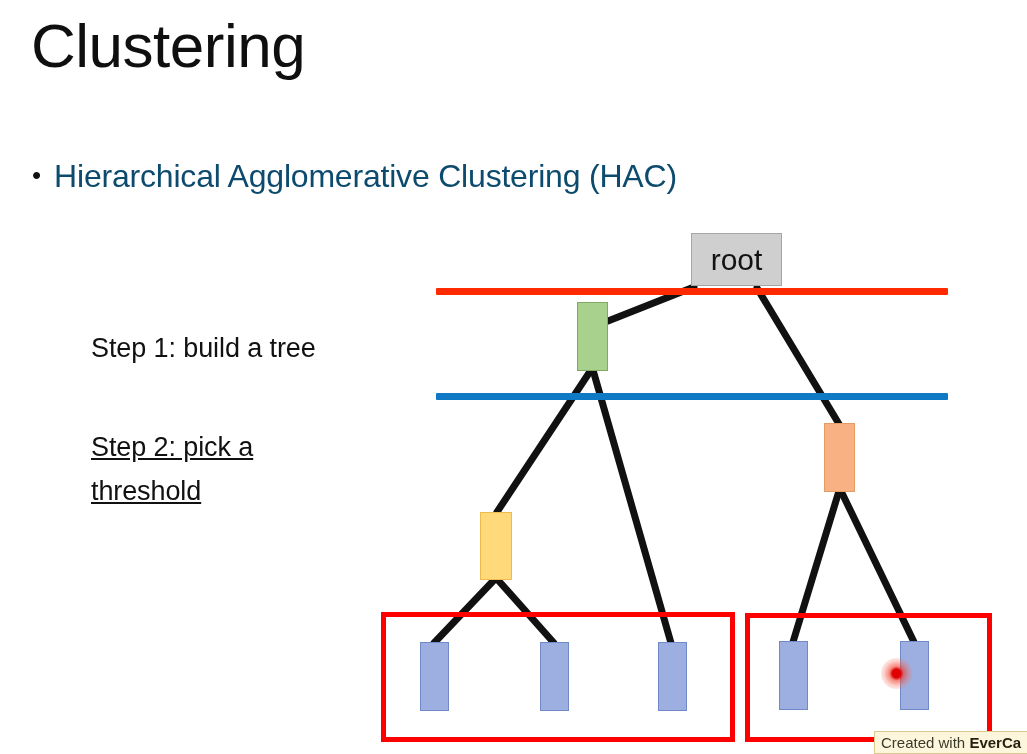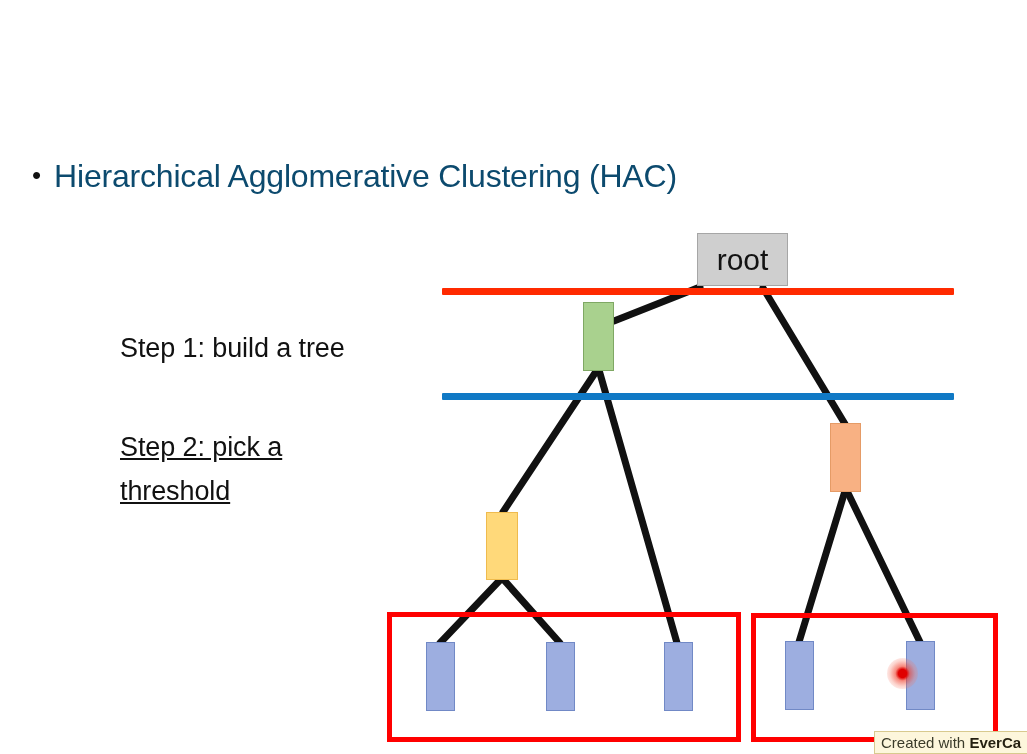--- a/index.html
+++ b/index.html
@@ -52,29 +52,28 @@
     font-weight: 400;
     color: #0c4a6e;
     letter-spacing: -0.2px;
   }
   .step-label {
     position: absolute;
     font-size: 27px;
     line-height: 1.62;
     color: #111111;
     letter-spacing: -0.1px;
-    margin-left: 29px;
   }
   #step1-label { left: 91px; top: 327px; white-space: nowrap; }
   #step2-label { left: 91px; top: 426px; width: 235px; text-decoration: underline; }
 
   
   #diagram {
     position: absolute;
-    left: 16px;
+    left: 10px;
     top: 0;
     width: 970px;
     height: 754px;
   }
   #edges {
     position: absolute;
     left: 0;
     top: 0;
     width: 1027px;
     height: 754px;
@@ -198,20 +197,21 @@
     font-size: 12px;
     color: #8a8663;
     white-space: nowrap;
   }
 </style>
 </head>
 <body>
 
 <div id="slide">
 
+  <div id="slide-title">Clustering</div>
 
   <div id="bullet-row">
     <span class="bullet-dot">•</span>
     <span class="bullet-text">Hierarchical Agglomerative Clustering (HAC)</span>
   </div>
 
   <div class="step-label" id="step1-label">Step 1: build a tree</div>
   <div class="step-label" id="step2-label">Step 2: pick a threshold</div>
 
   <div id="diagram">

